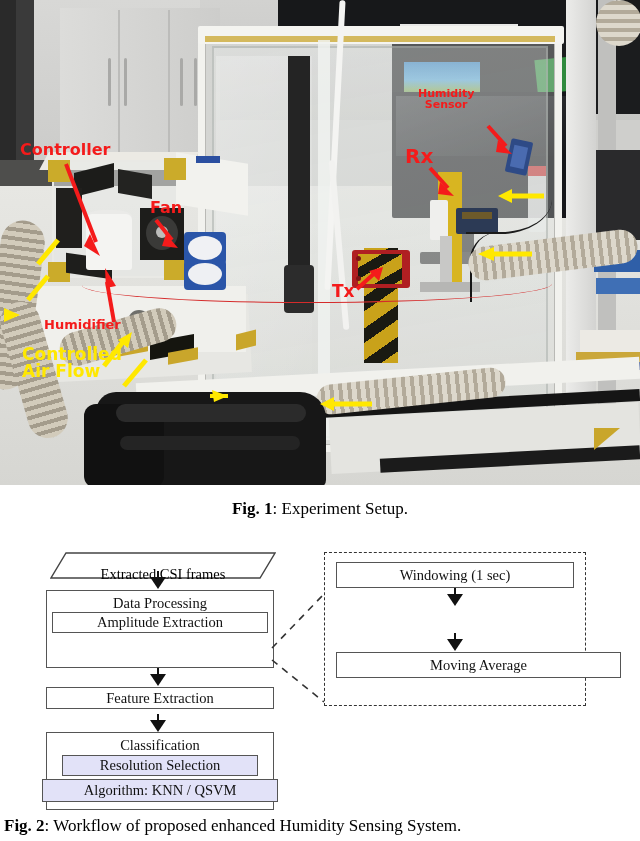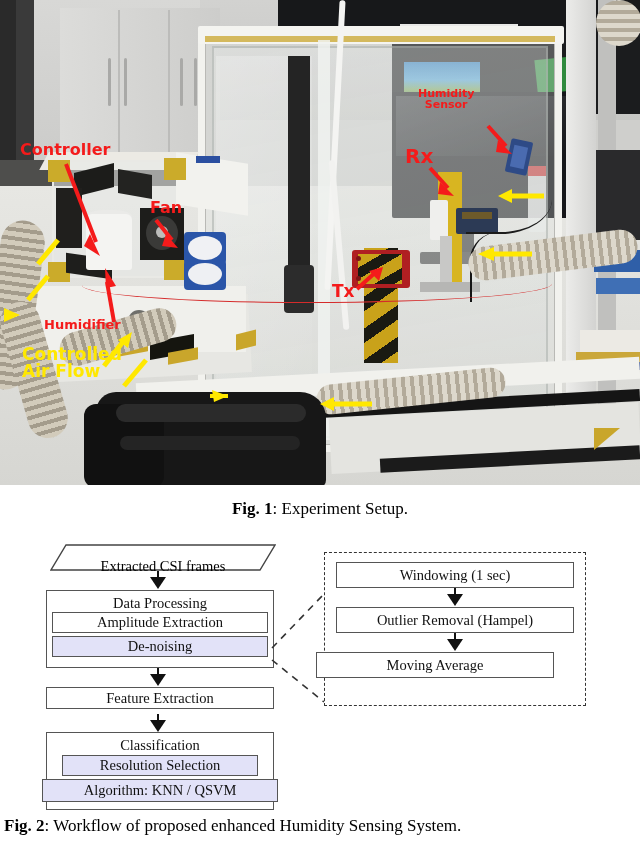--- a/index.html
+++ b/index.html
@@ -403,43 +403,40 @@
       </svg>
     </div>
   </div>
 
   <div class="caption" style="top:499px;">
     <b>Fig. 1</b><span>: </span><span>Experiment Setup.</span>
   </div>
 
   <div class="flow">
 
-    <div class="para" style="left:50px;top:8px;width:226px;height:44px;">
+    <div class="para" style="left:50px;top:16px;width:226px;height:44px;">
       <svg style="position:absolute;left:0;top:0;" width="226" height="27" viewBox="0 0 226 27">
         <polygon points="16,1 225,1 210,26 1,26" fill="#fff" stroke="#444" stroke-width="1.4"></polygon>
       </svg>
       <span style="position:relative;">Extracted CSI frames</span>
     </div>
 
     <div class="arrowv" style="left:149px;top:35px;">
       <svg width="18" height="19" viewBox="0 0 18 19">
         <path d="M9 0 L9 8" stroke="#111" stroke-width="2"></path>
         <path d="M1 6 L17 6 L9 18 Z" fill="#111"></path>
       </svg>
     </div>
 
     <div class="fbox outer" style="left:46px;top:54px;width:228px;height:78px;">
       <span class="ftitle">Data Processing</span>
     </div>
     <div class="fbox" style="left:52px;top:76px;width:216px;height:21px;">
       <span>Amplitude Extraction</span>
     </div>
-    <div class="fbox hl" style="left:52px;top:100px;width:216px;height:21px;">
-      <span>De-noising</span>
-    </div>
 
     <div class="arrowv" style="left:149px;top:132px;">
       <svg width="18" height="19" viewBox="0 0 18 19">
         <path d="M9 0 L9 8" stroke="#111" stroke-width="2"></path>
         <path d="M1 6 L17 6 L9 18 Z" fill="#111"></path>
       </svg>
     </div>
 
     <div class="fbox" style="left:46px;top:151px;width:228px;height:22px;">
       <span>Feature Extraction</span>
@@ -473,30 +470,27 @@
 
     <div class="fbox" style="left:336px;top:26px;width:238px;height:26px;">
       <span>Windowing (1 sec)</span>
     </div>
     <div class="arrowv" style="left:446px;top:52px;">
       <svg width="18" height="19" viewBox="0 0 18 19">
         <path d="M9 0 L9 8" stroke="#111" stroke-width="2"></path>
         <path d="M1 6 L17 6 L9 18 Z" fill="#111"></path>
       </svg>
     </div>
-    <div class="fbox" style="left:336px;top:71px;width:238px;height:26px;">
-      <span>Outlier Removal (Hampel)</span>
-    </div>
     <div class="arrowv" style="left:446px;top:97px;">
       <svg width="18" height="19" viewBox="0 0 18 19">
         <path d="M9 0 L9 8" stroke="#111" stroke-width="2"></path>
         <path d="M1 6 L17 6 L9 18 Z" fill="#111"></path>
       </svg>
     </div>
-    <div class="fbox" style="left:316px;top:116px;width:238px;height:26px;">
+    <div class="fbox" style="left:336px;top:116px;width:285px;height:26px;">
       <span>Moving Average</span>
     </div>
   </div>
 
   <div class="caption cap2" style="top:816px;">
     <b>Fig. 2</b><span>: </span><span>Workflow of proposed enhanced Humidity Sensing System.</span>
   </div>
 
 </div>
 

